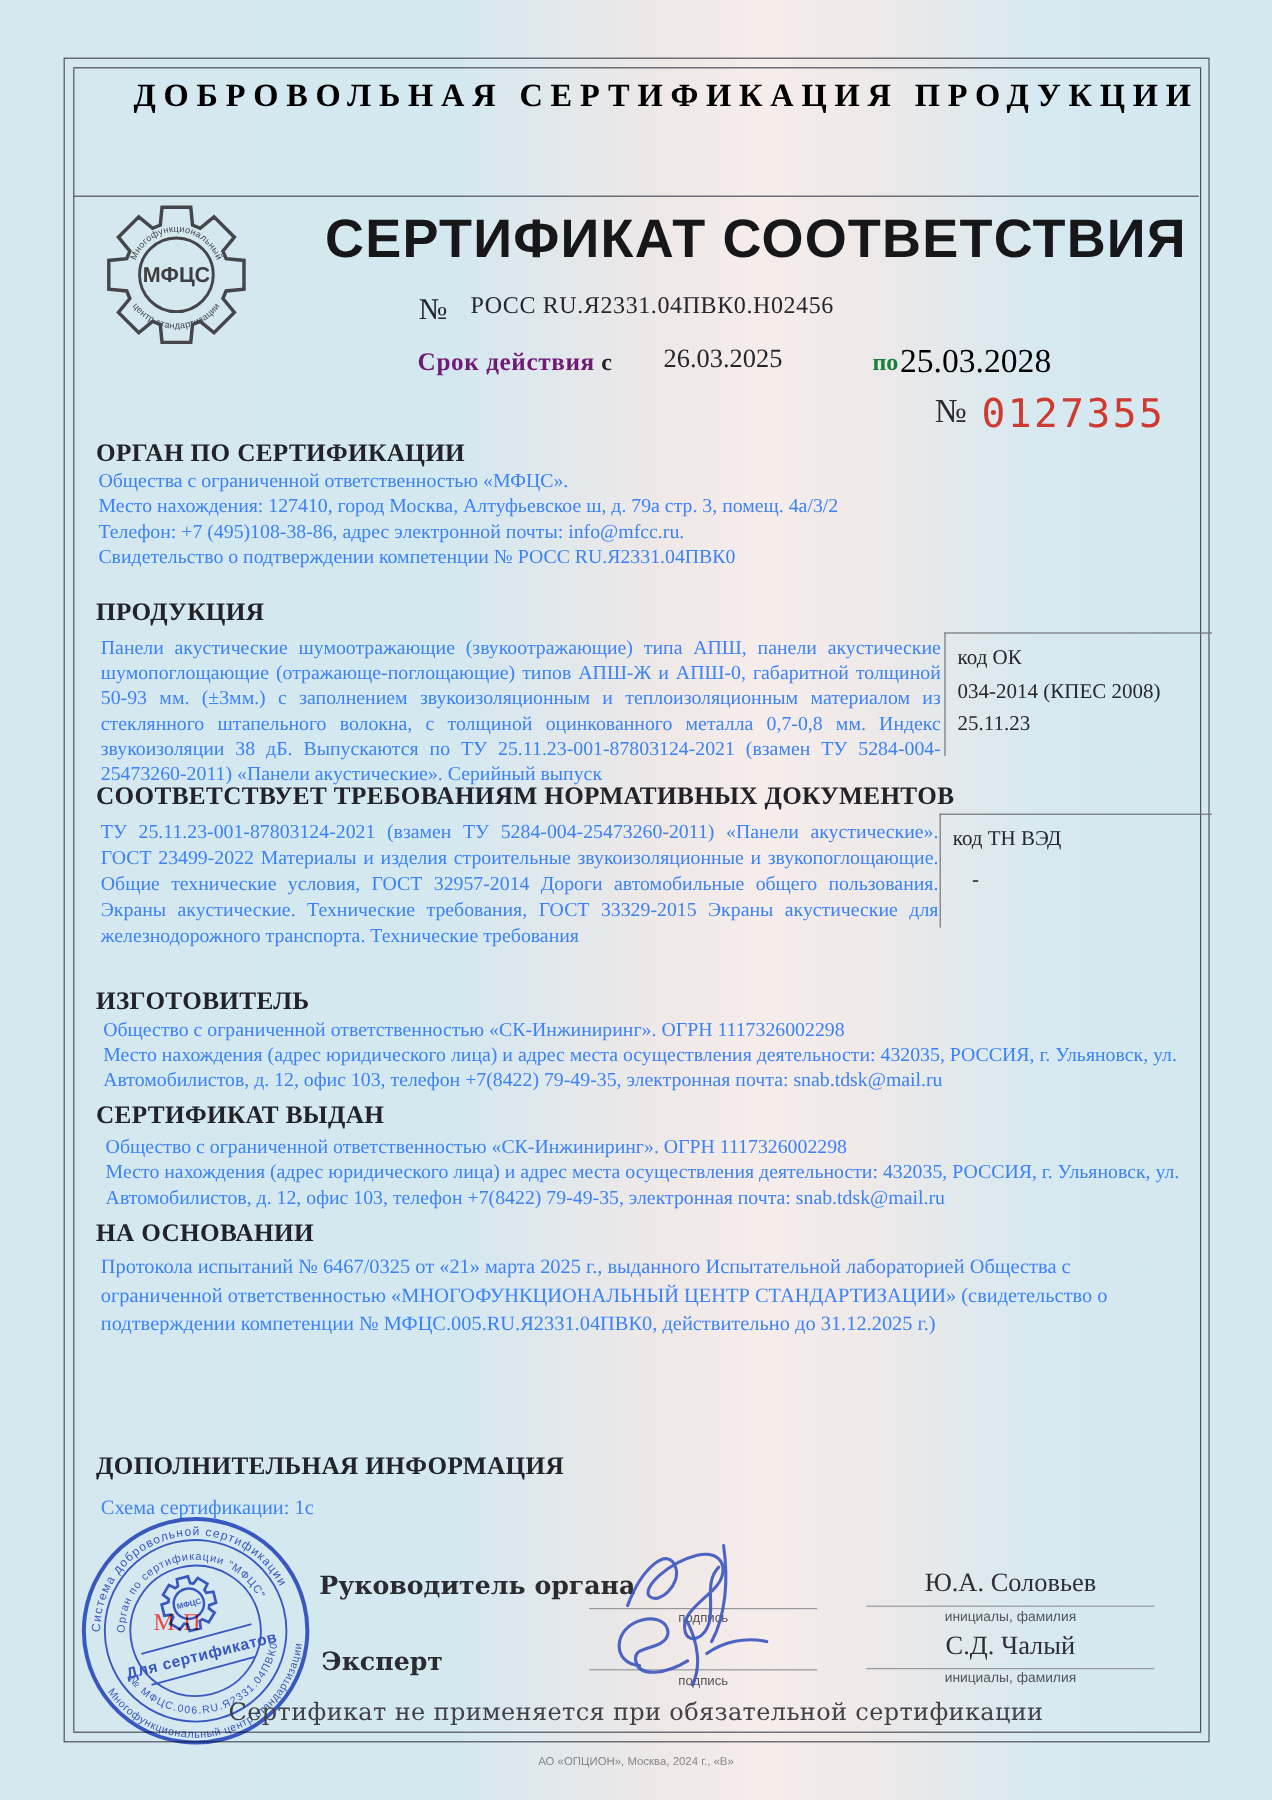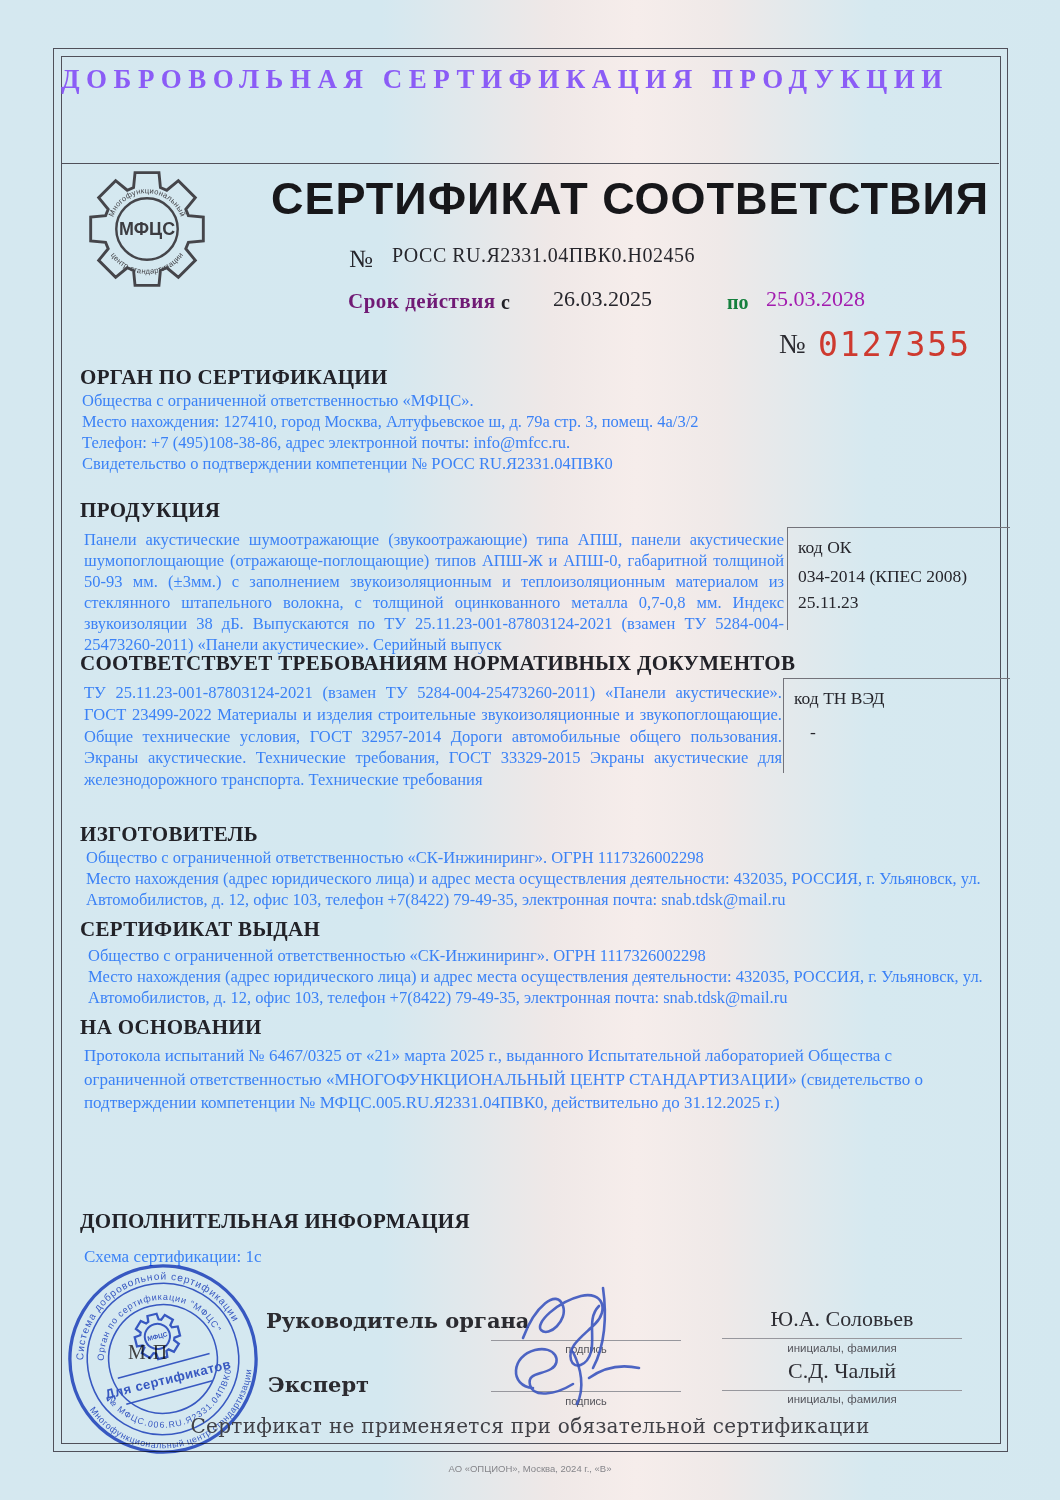--- a/index.html
+++ b/index.html
@@ -10,21 +10,21 @@
   .frame{border:1.5px solid #50505a;}
   .heading{font:bold 21px/1.1 "Liberation Serif",serif;color:#222228;letter-spacing:.3px;}
   .body-text{font:16.5px/21px "Liberation Serif",serif;color:#3b82f6;}
   .just{text-align:justify;}
   .code-box{border-top:1.3px solid #73737a;border-left:1.3px solid #73737a;
     padding:6px 0 0 10px;font:17.5px/26px "Liberation Serif",serif;color:#26262c;}
   .sig-line{border-bottom:1.1px solid #97979d;}
   .cap{font:11px/1 "Liberation Sans",sans-serif;color:#55555c;text-align:center;}
   .name{font:22px/1 "Liberation Serif",serif;color:#2e2e34;text-align:center;}
   .biglabel{font:bold 21px/1 "DejaVu Serif",serif;color:#2b2b30;}
-  .banner{font:bold 27px/1 "Liberation Serif",serif;letter-spacing:6.5px;color:#8b5cf6;text-align:left;}
+  .banner{font:bold 27px/1 "Liberation Serif",serif;letter-spacing:6.5px;color:#000000;text-align:right;}
   .main-title{font:bold 45px/1 "Liberation Sans",sans-serif;color:#17171a;letter-spacing:1px;text-align:center;}
   svg text{font-family:"Liberation Sans",sans-serif;}
 </style>
 </head>
 <body>
 
 <div class="abs frame" style="left:53px;top:48px;width:953px;height:1402px;"></div>
 <div class="abs" style="left:61px;top:56px;width:938px;height:1386px;border:1.2px solid #50505a;"></div>
 
 <div class="abs banner" style="left:61px;top:66px;width:938px;">ДОБРОВОЛЬНАЯ СЕРТИФИКАЦИЯ ПРОДУКЦИИ</div>
@@ -50,21 +50,21 @@
 
 <div class="abs main-title" style="left:270px;top:176px;width:720px;text-align:center;">СЕРТИФИКАТ СООТВЕТСТВИЯ</div>
 
 <div class="abs" style="left:349px;top:245px;font-size:25px;color:#26262c;">№</div>
 <div class="abs" style="left:392px;top:244px;font-size:20px;letter-spacing:.5px;color:#26262c;">РОСС RU.Я2331.04ПВК0.Н02456</div>
 
 <div class="abs" style="left:348px;top:289px;font-weight:bold;font-size:21px;color:#701a75;letter-spacing:.5px;">Срок действия</div>
 <div class="abs" style="left:501px;top:291px;font-weight:bold;font-size:20px;color:#222228;">с</div>
 <div class="abs" style="left:553px;top:286px;font-size:22px;color:#26262c;">26.03.2025</div>
 <div class="abs" style="left:727px;top:291px;font-weight:bold;font-size:20px;color:#15803d;">по</div>
-<div class="abs" style="left:766px;top:286px;font-size:22px;color:#a21caf;">25.03.2028</div>
+<div class="abs" style="left:750px;top:286px;font-size:28px;color:#000000;">25.03.2028</div>
 
 <div class="abs" style="left:779px;top:328px;font-size:28px;color:#2a2a30;">№</div>
 <div class="abs" style="left:818px;top:325px;font:33px 'DejaVu Sans Mono',monospace;letter-spacing:2px;color:#ce3a2f;">0127355</div>
 
 <div class="abs heading" style="left:80px;top:366px;">ОРГАН ПО СЕРТИФИКАЦИИ</div>
 <div class="abs body-text" style="left:82px;top:390px;">Общества с ограниченной ответственностью «МФЦС».</div>
 <div class="abs body-text" style="left:82px;top:411px;">Место нахождения: 127410, город Москва, Алтуфьевское ш, д. 79а стр. 3, помещ. 4а/3/2</div>
 <div class="abs body-text" style="left:82px;top:432px;">Телефон: +7 (495)108-38-86, адрес электронной почты: info@mfcc.ru.</div>
 <div class="abs body-text" style="left:82px;top:453px;text-align:right;">Свидетельство о подтверждении компетенции № РОСС RU.Я2331.04ПВК0</div>
 
@@ -90,21 +90,21 @@
 <div class="abs heading" style="left:80px;top:918px;">СЕРТИФИКАТ ВЫДАН</div>
 <div class="abs body-text" style="left:88px;top:945px;">Общество с ограниченной ответственностью «СК-Инжиниринг». ОГРН 1117326002298</div>
 <div class="abs body-text" style="left:88px;top:966px;width:906px;line-height:21.3px;">Место нахождения (адрес юридического лица) и адрес места осуществления деятельности: 432035, РОССИЯ, г. Ульяновск, ул. Автомобилистов, д. 12, офис 103, телефон +7(8422) 79-49-35, электронная почта: snab.tdsk@mail.ru</div>
 
 <div class="abs heading" style="left:80px;top:1016px;">НА ОСНОВАНИИ</div>
 <div class="abs body-text" style="left:84px;top:1044px;width:902px;font-size:17px;line-height:23.6px;">Протокола испытаний № 6467/0325 от «21» марта 2025 г., выданного Испытательной лабораторией Общества с ограниченной ответственностью «МНОГОФУНКЦИОНАЛЬНЫЙ ЦЕНТР СТАНДАРТИЗАЦИИ» (свидетельство о подтверждении компетенции № МФЦС.005.RU.Я2331.04ПВК0, действительно до 31.12.2025 г.)</div>
 
 <div class="abs heading" style="left:80px;top:1210px;">ДОПОЛНИТЕЛЬНАЯ ИНФОРМАЦИЯ</div>
 <div class="abs body-text" style="left:84px;top:1246px;font-size:17px;">Схема сертификации: 1с</div>
 
-<div class="abs" style="left:128px;top:1341px;font-size:20px;color:#404040;letter-spacing:1px;">М.П</div>
+<div class="abs" style="left:128px;top:1341px;font-size:20px;color:#ef4444;letter-spacing:1px;">М.П</div>
 
 <div class="abs biglabel" style="left:266px;top:1310px;">Руководитель органа</div>
 <div class="abs sig-line" style="left:491px;top:1318px;width:190px;height:22px;"></div>
 <div class="abs cap" style="left:491px;top:1344px;width:190px;">подпись</div>
 <div class="abs name" style="left:724px;top:1308px;width:236px;">Ю.А. Соловьев</div>
 <div class="abs sig-line" style="left:722px;top:1316px;width:240px;height:22px;"></div>
 <div class="abs cap" style="left:722px;top:1343px;width:240px;font-size:11.5px;">инициалы, фамилия</div>
 
 <div class="abs biglabel" style="left:268px;top:1374px;">Эксперт</div>
 <div class="abs sig-line" style="left:491px;top:1369px;width:190px;height:22px;"></div>

